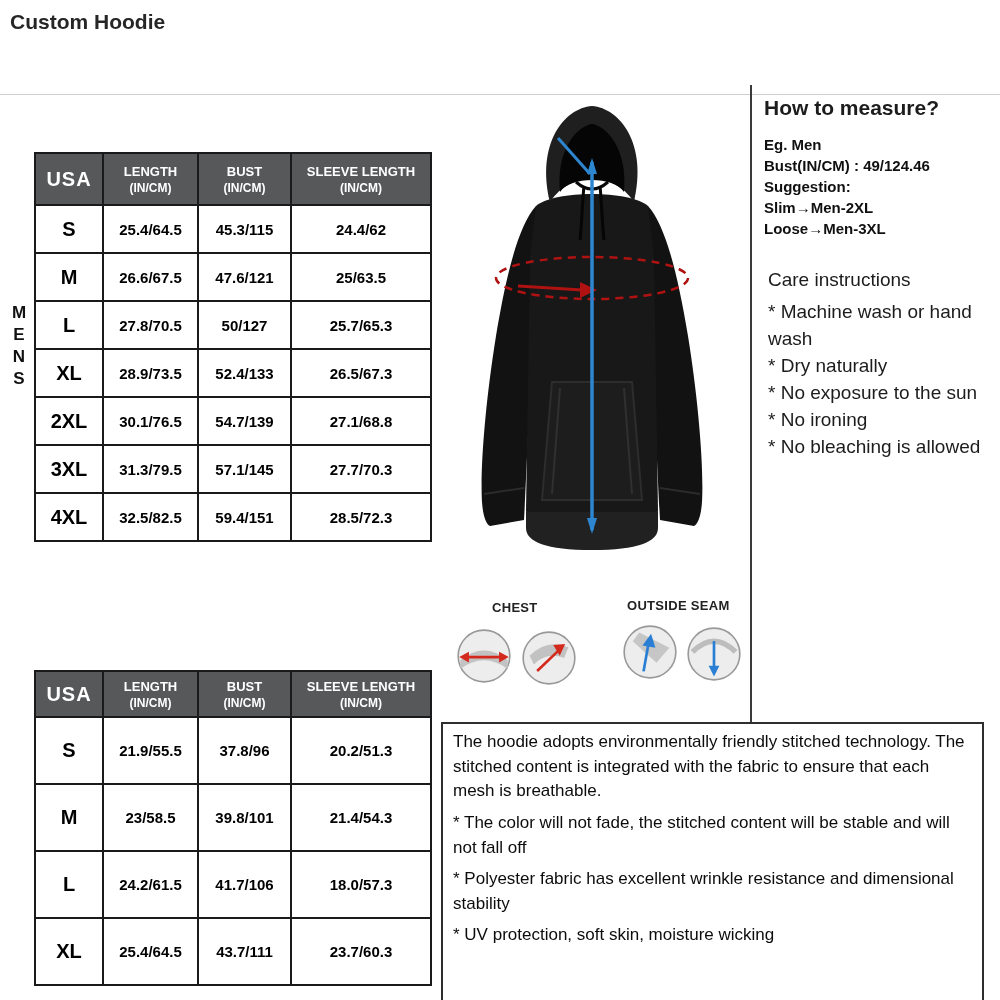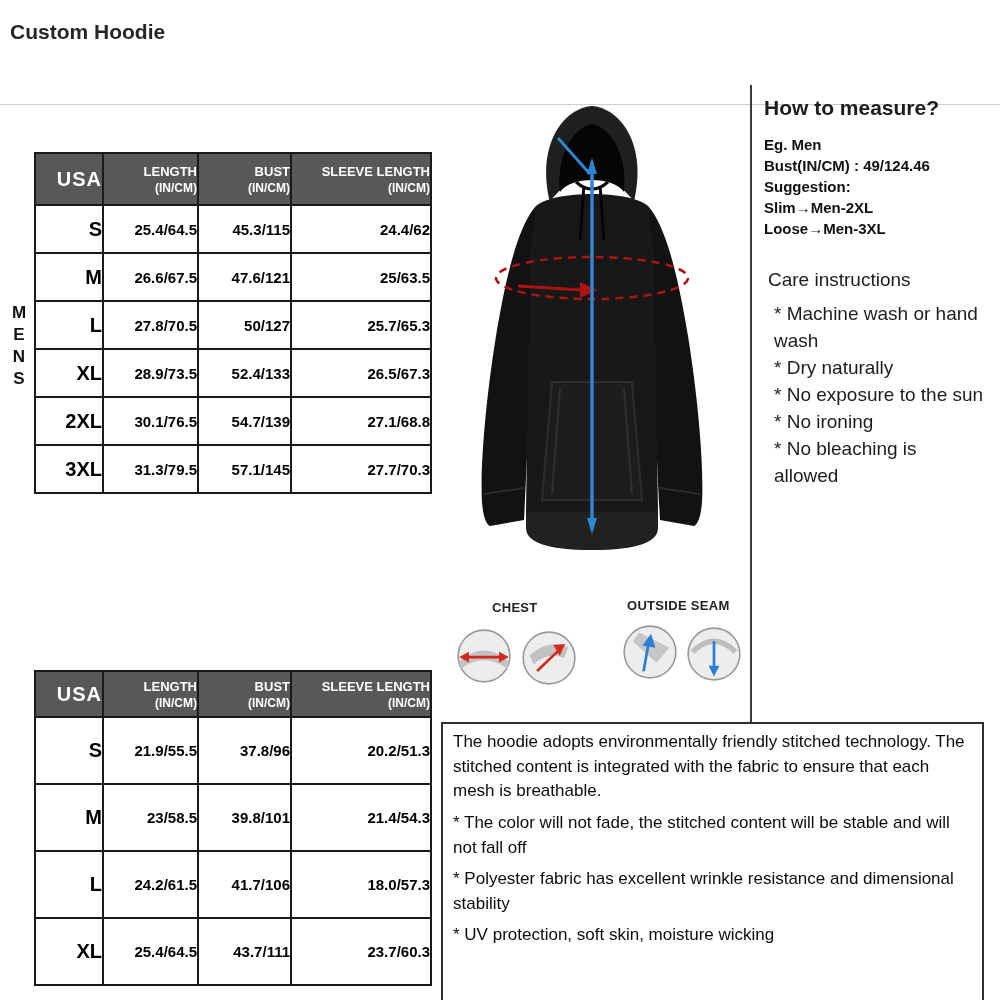--- a/index.html
+++ b/index.html
@@ -4,33 +4,33 @@
 <style>
   * { box-sizing: border-box; }
   body { margin: 0; background: #ffffff; }
   .canvas {
     position: relative; width: 1000px; height: 1000px;
     background: #ffffff; font-family: "Liberation Sans", sans-serif;
     overflow: hidden; color: #1c1c1c;
   }
 
   
-  .page-header { position: absolute; left: 0; top: 14px; width: 1000px; height: 91px; border-bottom: 1px solid #cfcfcf; }
+  .page-header { position: absolute; left: 0; top: 4px; width: 1000px; height: 91px; border-bottom: 1px solid #cfcfcf; }
   .title { position: absolute; left: 10px; top: 6px; font-size: 21px; font-weight: bold; color: #262626; }
   .subtitle { position: absolute; left: 10px; top: 39px; font-size: 21px; color: #3c3c3c; white-space: pre-wrap; }
 
   
   .vlabel { position: absolute; width: 26px; display: flex; align-items: center; justify-content: center; }
   .vlabel span { display: inline-block; width: 1.05em; word-break: break-all; text-align: center; font-weight: bold; font-size: 17px; line-height: 1.3; color: #111; }
   .vlabel.mens { left: 6px; top: 152px; height: 388px; }
   .vlabel.youth { left: 6px; top: 670px; height: 316px; }
 
   
   table.size-table { position: absolute; border-collapse: collapse; table-layout: fixed; width: 396px; background: #fff; }
-  table.size-table th, table.size-table td { border: 2px solid #1a1a1a; text-align: right; vertical-align: middle; padding: 0; overflow: hidden; }
+  table.size-table th, table.size-table td { border: 2px solid #1a1a1a; text-align: center; vertical-align: middle; padding: 0; overflow: hidden; }
   table.size-table thead th { background: #57585A; color: #ffffff; }
   th.usa { font-size: 20px; font-weight: bold; letter-spacing: 1px; }
   .h1 { display: block; font-size: 13px; font-weight: bold; white-space: nowrap; }
   .h2 { display: block; font-size: 12px; font-weight: bold; margin-top: 2px; }
   td.size { font-size: 20px; font-weight: bold; color: #000; }
   td.val { font-size: 15px; font-weight: bold; color: #000; }
   .mens-table { left: 34px; top: 152px; }
   .mens-table thead tr { height: 52px; }
   .mens-table tbody tr { height: 48px; }
   .youth-table { left: 34px; top: 670px; }
@@ -51,21 +51,21 @@
   .mi-s2 { left: 686px; top: 626px; }
 
   
   .vdivider { position: absolute; left: 750px; top: 85px; height: 637px; width: 0; border-left: 2px solid #3a3a3a; }
   .measure-panel { position: absolute; left: 764px; top: 96px; width: 230px; }
   .panel-title { font-size: 21px; font-weight: bold; color: #1c1c1c; margin: 0 0 14px 0; }
   .panel-intro { font-size: 17px; line-height: 1.5; color: #1c1c1c; margin: 0 0 24px 0; white-space: pre-wrap; }
   .panel-example { font-size: 15px; font-weight: bold; line-height: 1.4; color: #101010; margin: 2px 0 30px 0; }
   .example-line { display: block; }
   .care-title { font-size: 19px; color: #1c1c1c; margin: 0 0 8px 4px; }
-  .care-list { margin: 10px; }
+  .care-list { margin: 4px; }
   .care-item { font-size: 19px; line-height: 1.42; color: #1c1c1c; }
 
   
   .features-box { position: absolute; left: 441px; top: 722px; width: 543px; height: 356px; border: 2px solid #2e2e2e; padding: 6px 10px 4px 10px; background: #fff; }
   .features-intro { font-size: 17px; line-height: 1.45; color: #0c0c0c; margin: 0 0 7px 0; }
   .feature-item { font-size: 17px; line-height: 1.45; color: #0c0c0c; margin: 0 0 7px 0; }
 </style>
 </head>
 <body>
 
@@ -132,20 +132,26 @@
         <td class="size">2XL</td>
         <td class="val">30.1/76.5</td>
         <td class="val">54.7/139</td>
         <td class="val">27.1/68.8</td>
       </tr>
       <tr>
         <td class="size">3XL</td>
         <td class="val">31.3/79.5</td>
         <td class="val">57.1/145</td>
         <td class="val">27.7/70.3</td>
+      </tr>
+      <tr>
+        <td class="size">4XL</td>
+        <td class="val">32.5/82.5</td>
+        <td class="val">59.4/151</td>
+        <td class="val">28.5/72.3</td>
       </tr>
     </tbody>
   </table>
 
 
   <table class="size-table youth-table">
     <colgroup>
         <col style="width:68px">
         <col style="width:95px">
         <col style="width:93px">

